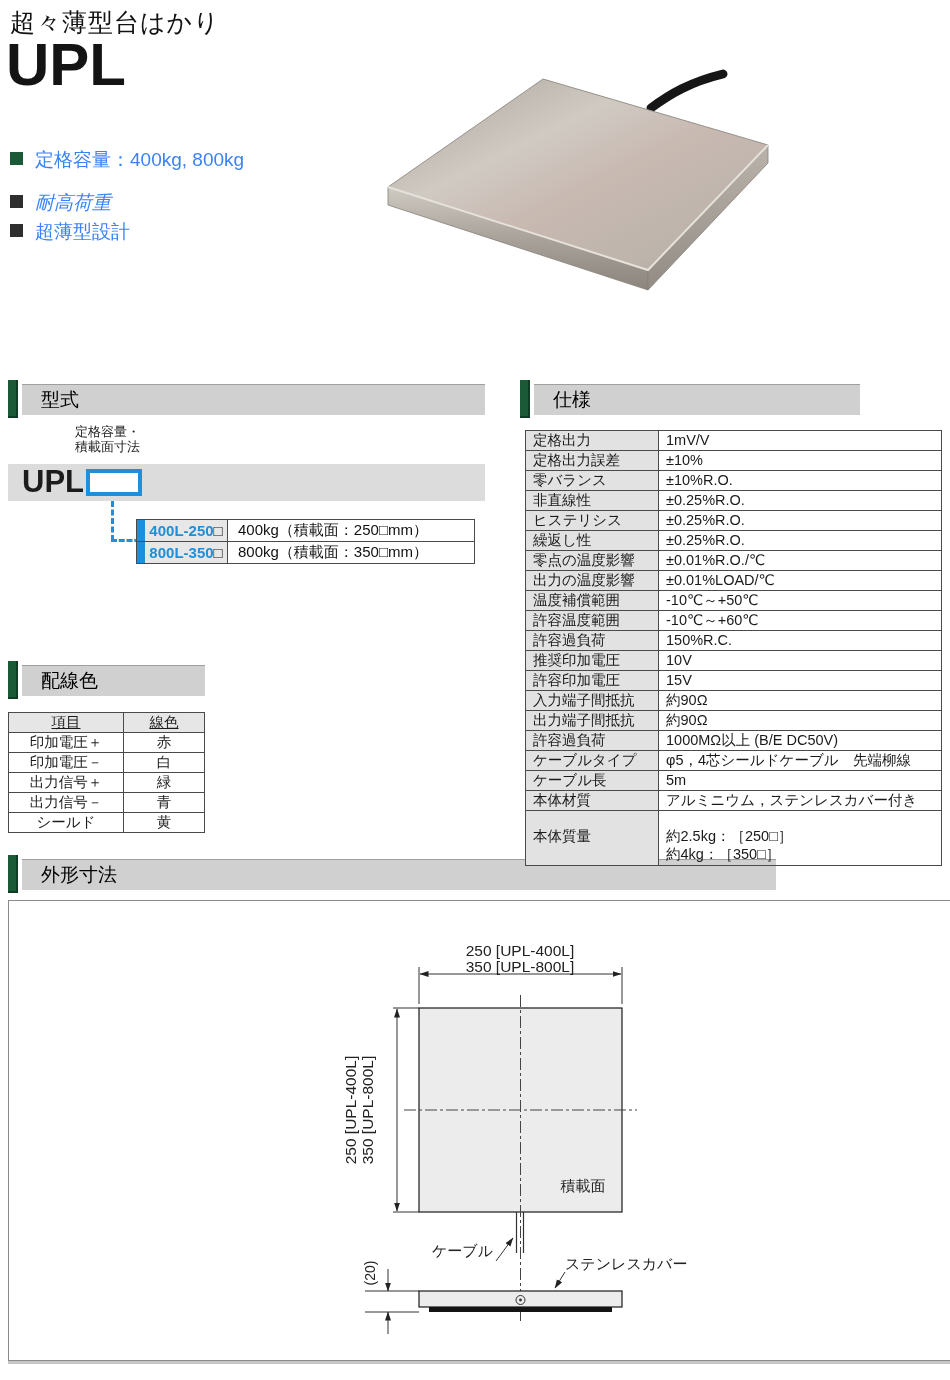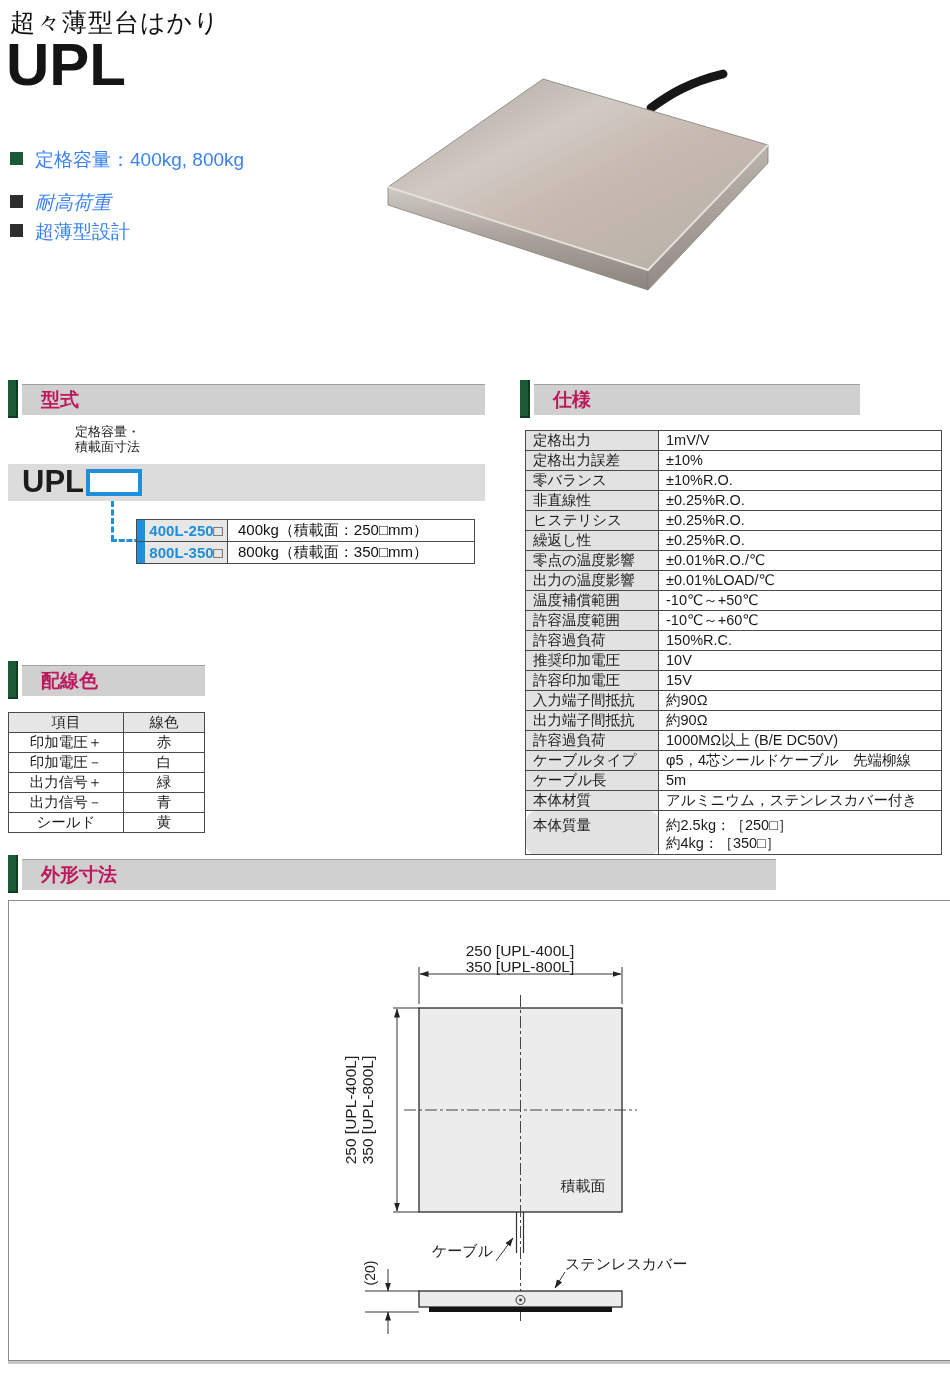--- a/index.html
+++ b/index.html
@@ -15,21 +15,21 @@
   .model-title{left:6px;top:30px;font-size:60px;font-weight:900;letter-spacing:0px;color:#141414;}
   .feature{left:10px;display:flex;align-items:flex-start;font-size:19px;color:#3b82f6;white-space:nowrap;}
   .feature .sq{width:13px;height:13px;margin:5px 12px 0 0;flex:0 0 auto;}
 
   
   .sec{height:38px;}
   .sec .bar{position:absolute;left:0;top:0;width:10px;height:38px;
     background:#1b5a37;border-right:2px solid #113c24;border-bottom:2px solid #113c24;box-sizing:border-box;}
   .sec .bg{position:absolute;left:14px;right:0;top:4px;height:30px;
     background:#d0d0d0;border-top:1px solid #9f9f9f;}
-  .sec .txt{position:absolute;left:33px;top:7px;font-size:19px;font-weight:bold;color:#be185d;white-space:nowrap;}
+  .sec .txt{position:absolute;left:33px;top:7px;font-size:19px;font-weight:normal;color:#000000;white-space:nowrap;}
 
   
   .sel-label{left:75px;top:424px;font-size:13px;line-height:15px;color:#222;}
   .band{left:8px;top:464px;width:477px;height:37px;background:#dcdcdc;}
   .band .prefix{position:absolute;left:14px;top:0px;font-size:31px;font-weight:800;color:#1c1c1c;}
   .band .slot{position:absolute;left:78px;top:5px;width:48px;height:19px;
     border:4px solid #1e8fd8;background:#fff;}
   .dash-v{left:111px;top:501px;height:40px;width:0;border-left:3px dashed #1e8fd8;}
   .dash-h{left:111px;top:539px;width:37px;height:0;border-top:3px dashed #1e8fd8;}
   .mrows{left:136px;top:519px;width:337px;border:1px solid #4a4a4a;background:#fff;}
@@ -41,29 +41,29 @@
   .mcode .suffix{color:#111;font-weight:bold;}
   .mdesc{flex:1;display:flex;align-items:center;padding-left:10px;font-size:15px;color:#111;white-space:nowrap;}
 
   
   .spec{left:525px;top:430px;}
   table{border-collapse:collapse;}
   .spec table{width:417px;table-layout:fixed;}
   .spec td{border:1px solid #4a4a4a;font-size:14.5px;padding:0 7px;height:19px;
     line-height:1.25;white-space:nowrap;overflow:hidden;}
   .spec td.l{width:118px;background:#e2e2e2;}
-  .spec tr.dbl td{height:auto;padding-top:5px;padding-bottom:2px;border-radius:10px;}
+  .spec tr.dbl td{height:auto;padding-top:16px;padding-bottom:2px;}
   .spec tr.dbl td.l{vertical-align:top;}
 
   
   .wiring{left:8px;top:712px;}
   .wiring table{width:197px;table-layout:fixed;}
   .wiring td{border:1px solid #4a4a4a;font-size:14.5px;height:17.7px;text-align:center;
     white-space:nowrap;padding:0;}
-  .wiring tr.hd td{background:#e6e6e6;}
+  .wiring tr.hd td{background:#e6e6e6;text-decoration:underline;}
   .wiring td.c1{width:114px;}
 
   
   .dimbox{left:8px;top:900px;width:932px;height:459px;border:1px solid #8a8a8a;
     background:#fff;box-shadow:0 3px 0 #c6c6c6;padding-left:44px;}
 </style>
 </head>
 <body>
 
 <div class="abs jp-title">超々薄型台はかり</div>

